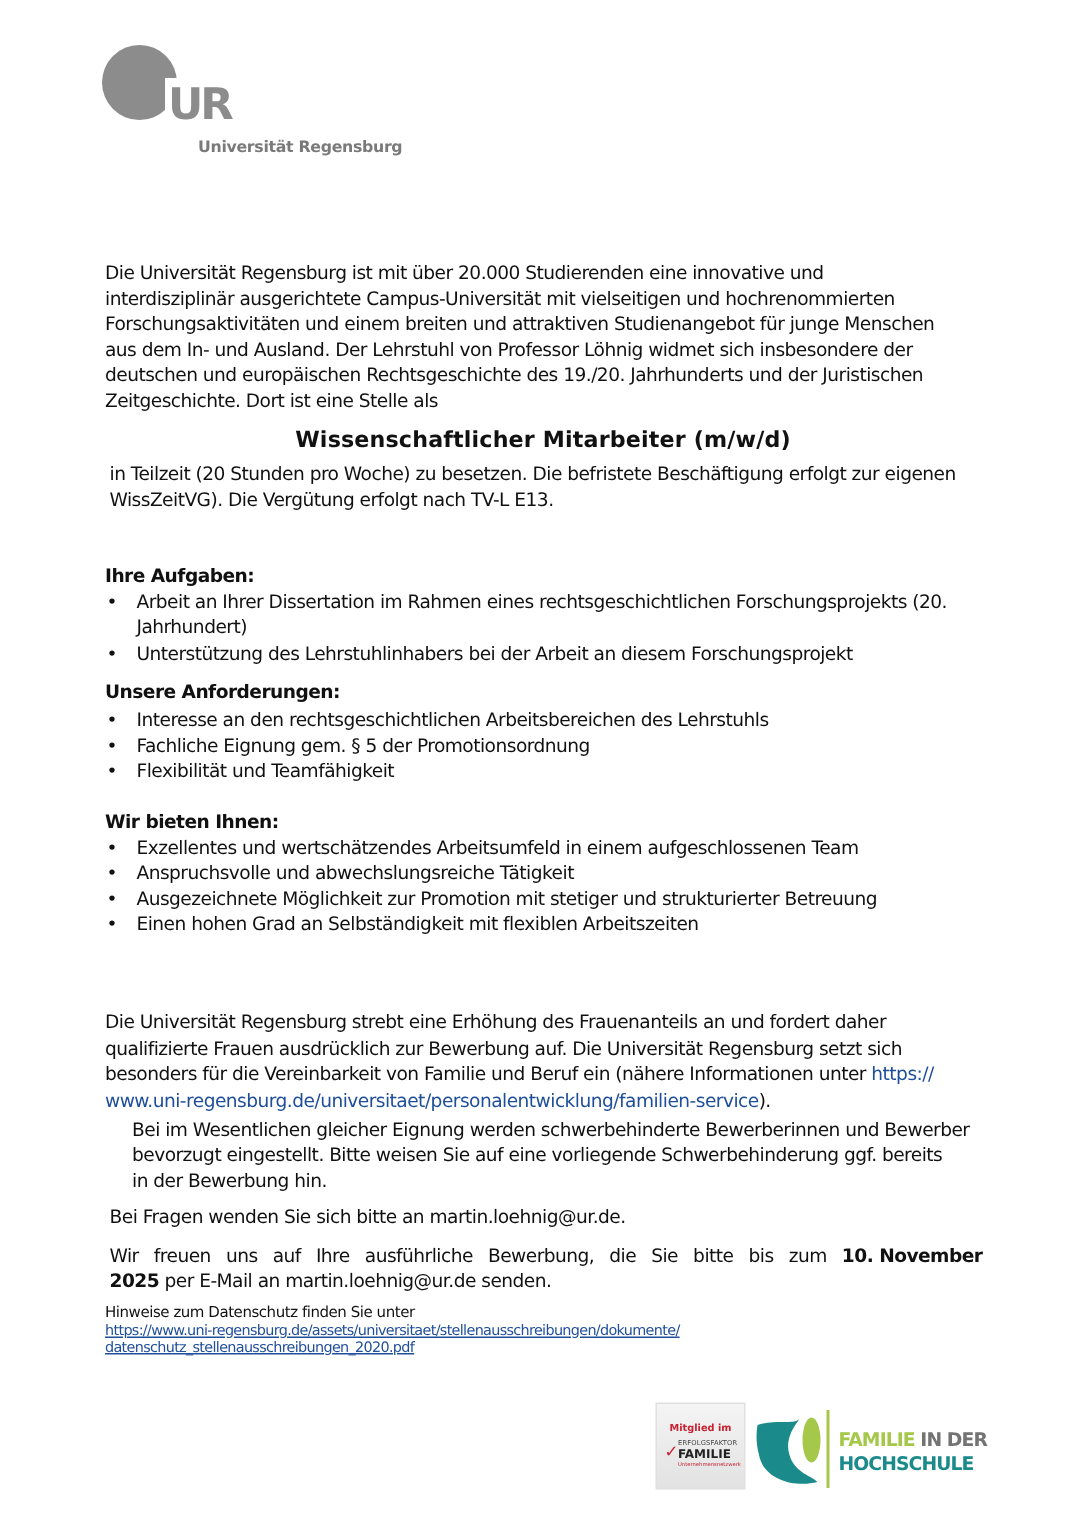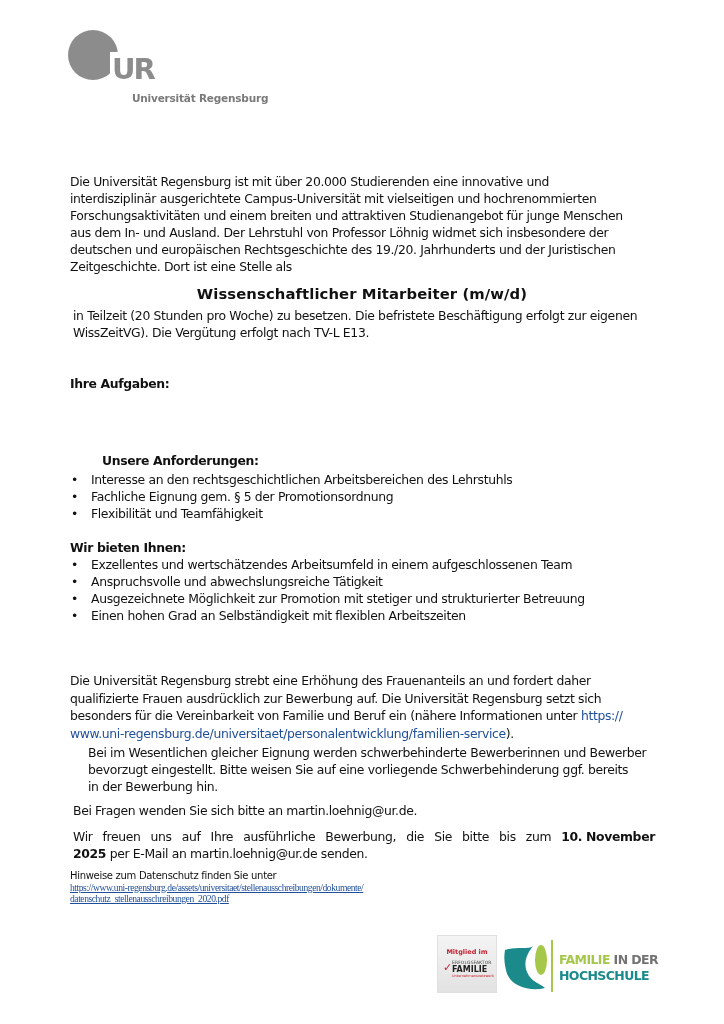--- a/index.html
+++ b/index.html
@@ -21,21 +21,21 @@
 
     
     #job-title { left: 0; width: 724px; top: 285px; text-align: center; font-weight: bold; font-size: 14.8px; letter-spacing: 0.1px; }
 
     ul.blist { list-style: none; margin: 0; padding: 0; }
     ul.blist li { position: relative; padding-left: 21px; }
     ul.blist li::before { content: "•"; position: absolute; left: 1px; top: 0; }
 
     .justify-line { display: flex; justify-content: space-between; width: 582px; }
     .small { font-size: 10px; line-height: 11.5px; letter-spacing: -0.3px; }
-    .tiny-link { font-size: 9.6px; line-height: 11px; color: #1f4e9a; text-decoration: underline; letter-spacing: -0.45px; white-space: nowrap; font-family: Liberation Serif, serif; }
+    .tiny-link { font-size: 9.6px; line-height: 11px; color: #1f4e9a; text-decoration: underline; letter-spacing: -0.45px; white-space: nowrap; }
 
     
     #badge-ef { left: 437px; top: 935px; width: 58px; height: 56px; background: linear-gradient(#f4f4f4, #e2e2e2); border: 1px solid #e0e0e0; }
     #badge-ef .l1 { position: absolute; left: 0; width: 58px; top: 12px; text-align: center; font-size: 6.5px; color: #c8202f; font-weight: bold; }
     #badge-ef .l2 { position: absolute; left: 14px; top: 24px; font-size: 4.5px; color: #444; letter-spacing: 0.1px; }
     #badge-ef .l3 { position: absolute; left: 14px; top: 29px; font-size: 8px; color: #222; font-weight: bold; }
     #badge-ef .l4 { position: absolute; left: 14px; top: 38px; font-size: 3.5px; color: #c8202f; }
     #badge-ef .check { position: absolute; left: 5px; top: 25px; color: #c8202f; font-size: 11px; font-weight: bold; }
 
     #fih-logo { left: 503px; top: 940px; width: 155px; height: 55px; }
@@ -66,24 +66,28 @@
 
 <div id="job-title" class="abs">Wissenschaftlicher Mitarbeiter (m/w/d)</div>
 
 <div class="abs txt" style="left:73px; top:307px;">
   <div>in Teilzeit (20 Stunden pro Woche) zu besetzen. Die befristete Beschäftigung erfolgt zur eigenen</div>
   <div>WissZeitVG). Die Vergütung erfolgt nach TV-L E13.</div>
 </div>
 
 <div class="abs txt" style="left:70px; top:375px;">
   <div class="bold">Ihre Aufgaben:</div>
+  <ul class="blist">
+    <li><span>Arbeit an Ihrer Dissertation im Rahmen eines rechtsgeschichtlichen Forschungsprojekts (20.</span><br><span>Jahrhundert)</span></li>
+    <li style="margin-top:1px;">Unterstützung des Lehrstuhlinhabers bei der Arbeit an diesem Forschungsprojekt</li>
+  </ul>
 </div>
 
 <div class="abs txt" style="left:70px; top:452px;">
-  <div class="bold" style="margin-bottom:2px;margin-left:32px;">Unsere Anforderungen:</div>
+  <div class="bold" style="margin-bottom:2px;">Unsere Anforderungen:</div>
   <ul class="blist">
     <li>Interesse an den rechtsgeschichtlichen Arbeitsbereichen des Lehrstuhls</li>
     <li>Fachliche Eignung gem. § 5 der Promotionsordnung</li>
     <li>Flexibilität und Teamfähigkeit</li>
   </ul>
 </div>
 
 <div class="abs txt" style="left:70px; top:539px;">
   <div class="bold">Wir bieten Ihnen:</div>
   <ul class="blist">

